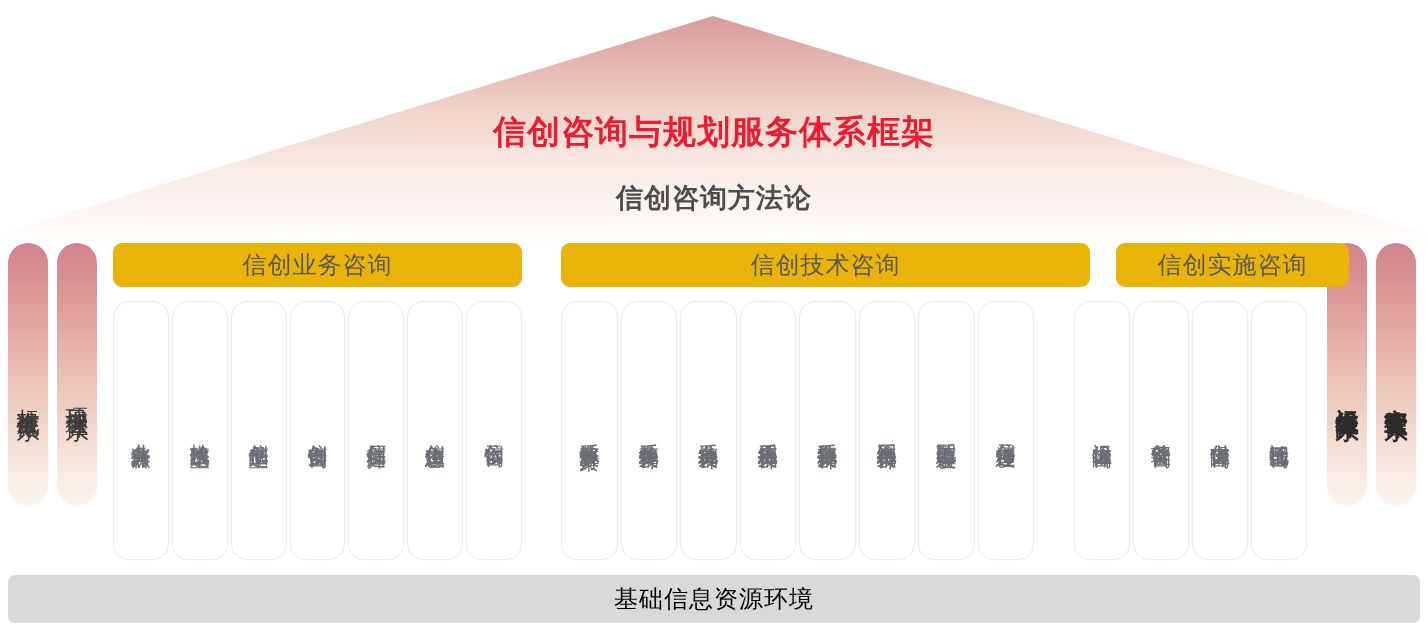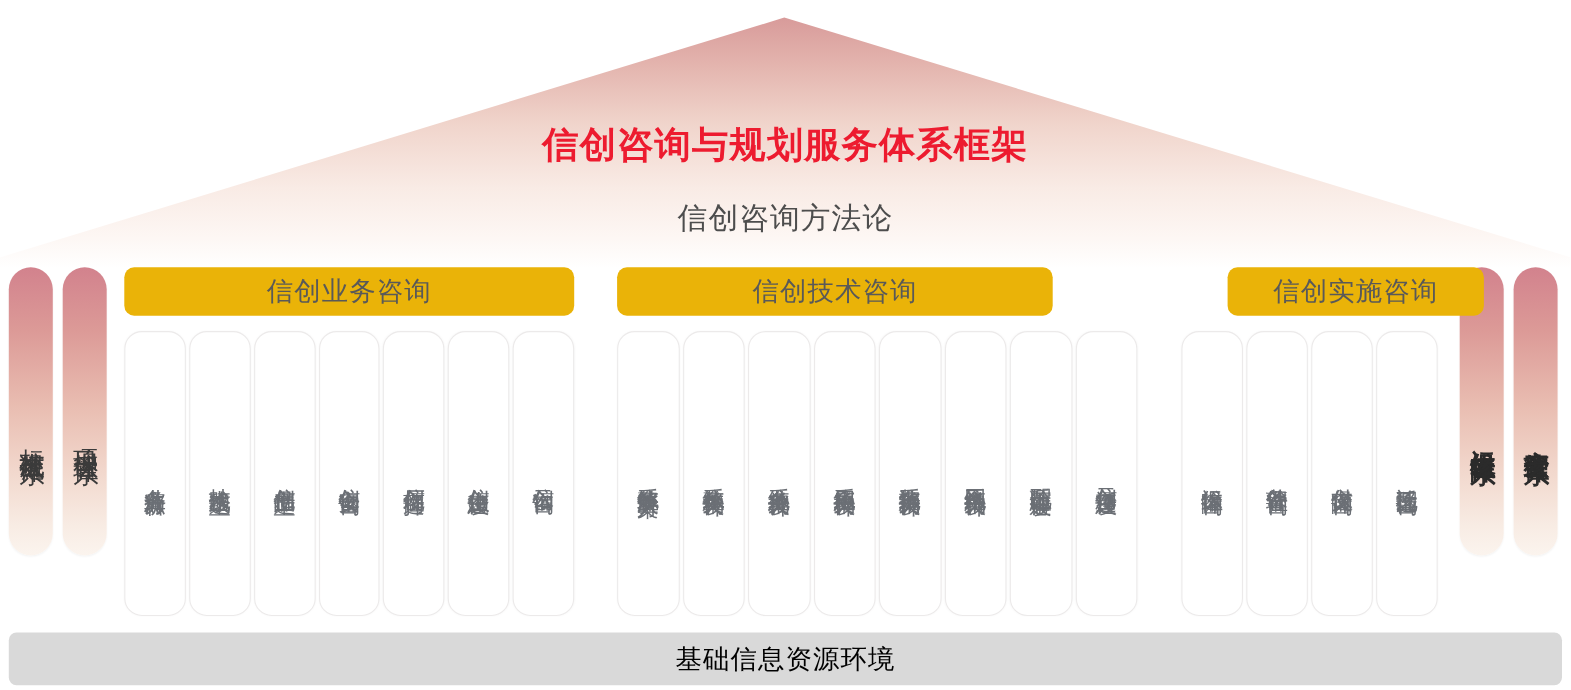--- a/index.html
+++ b/index.html
@@ -21,21 +21,21 @@
     position:absolute;left:0;top:98px;width:1428px;
     text-align:center;
     font-size:33px;font-weight:bold;
     letter-spacing:1px;
     color:#ed1b2f;
     white-space:nowrap;
   }
   .sub-title{
     position:absolute;left:0;top:168px;width:1428px;
     text-align:center;
-    font-size:27px;font-weight:normal;
+    font-size:27px;font-weight:bold;
     letter-spacing:1px;
     color:#4d4d4d;
     white-space:nowrap;
   }
 
   
   .pillar{
     position:absolute;top:231px;width:40px;height:262px;
     border-radius:20px;
     background:linear-gradient(to bottom,#d2828d 0%,#dc9a97 22%,#e9bdb1 48%,#f2d9ce 72%,#f8ece4 90%,#fbf4ee 100%);
@@ -161,21 +161,21 @@
         <span class="vtext">信创厂商选择</span>
       </div>
       <div class="card" style="left: 294.286px; width: 55.8571px;">
         <span class="vtext">信创生态建设</span>
       </div>
       <div class="card" style="left: 353.143px; width: 55.8571px;">
         <span class="vtext">信创云咨询</span>
       </div>
     </div>
 
-  <div class="group-header" id="gh-1" style="left:561px;width:396px;">
+  <div class="group-header" id="gh-1" style="left:561px;width:529px;">
     <span>信创技术咨询</span>
   </div>
   <div class="group-cards" id="gc-1" style="left:561px;width:473px;">
       <div class="card" style="left: 0px; width: 56.5px;">
         <span class="vtext">系统整体解决方案</span>
       </div>
       <div class="card" style="left: 59.5px; width: 56.5px;">
         <span class="vtext">系统整体架构设计</span>
       </div>
       <div class="card" style="left: 119px; width: 56.5px;">

